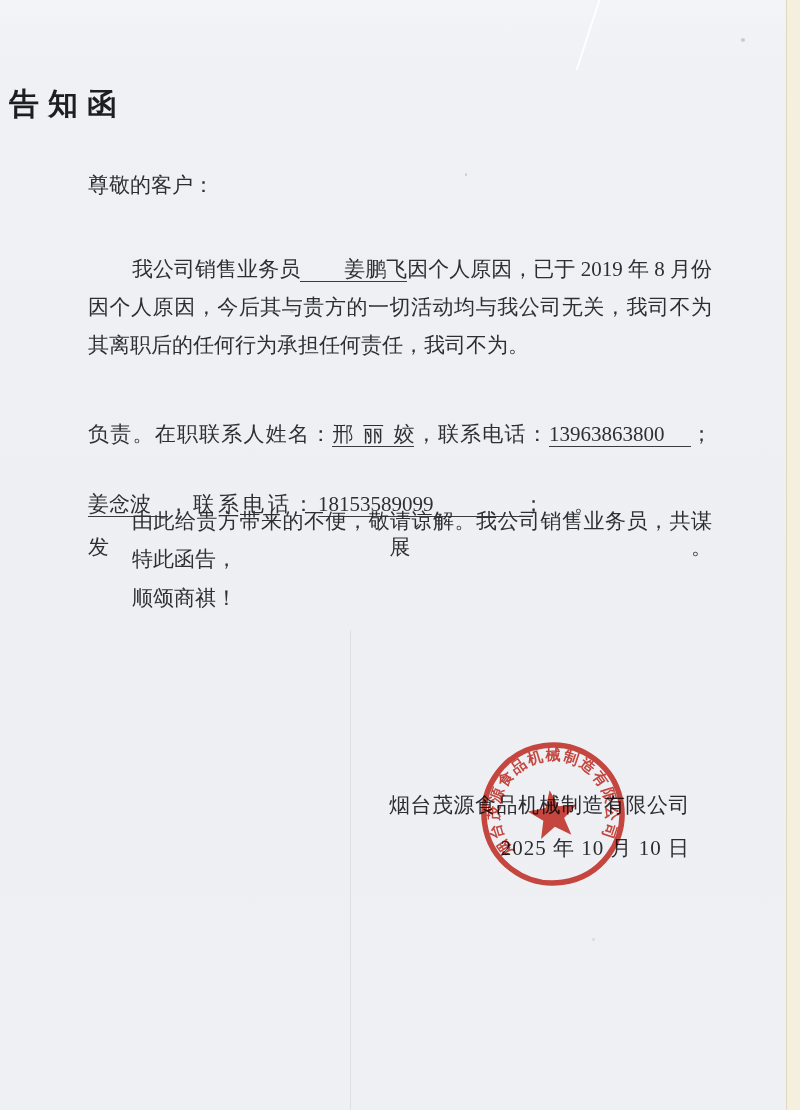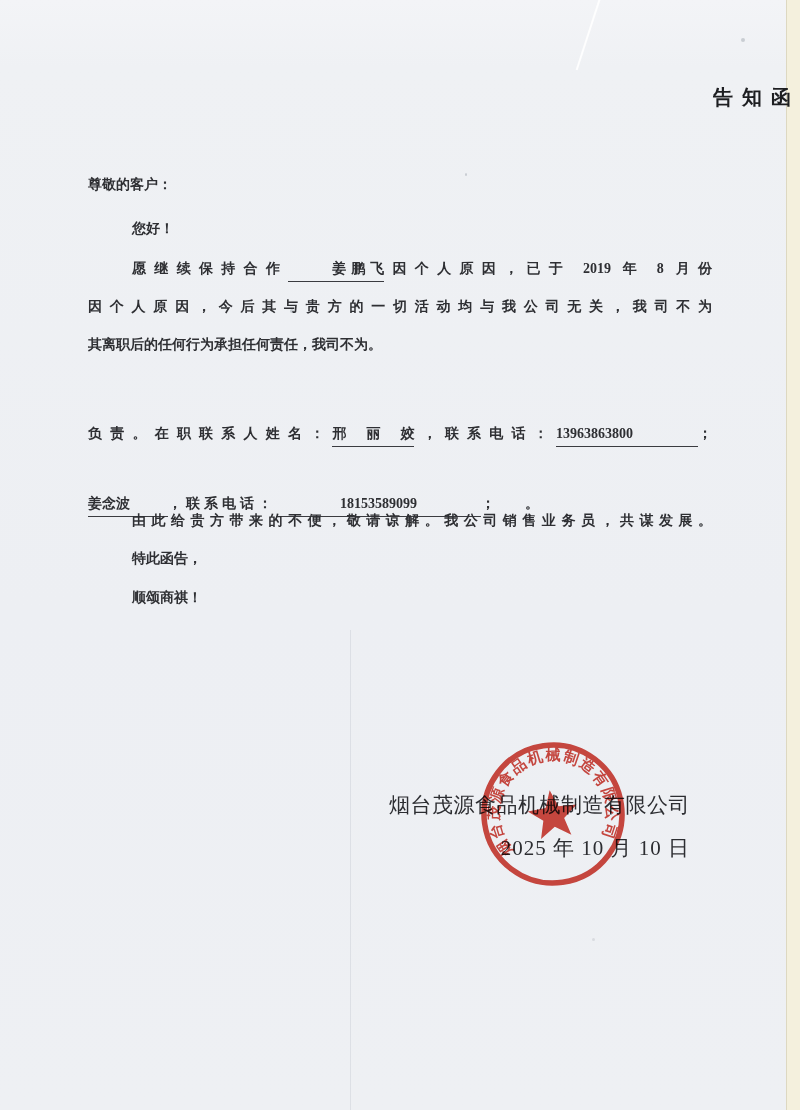--- a/index.html
+++ b/index.html
@@ -16,42 +16,42 @@
     background:rgba(190,194,204,0.35); }
   .crease-top { position:absolute; left:588px; top:-8px; width:2px; height:80px;
     background:rgba(255,255,255,0.9); transform:rotate(18deg); }
   .speck { position:absolute; border-radius:50%; background:#9aa0a8; opacity:.45; }
   .sp1 { left:741px; top:38px;  width:4px; height:4px; }
   .sp2 { left:290px; top:309px; width:4px; height:4px; }
   .sp3 { left:465px; top:173px; width:2px; height:3px; }
   .sp4 { left:592px; top:938px; width:3px; height:3px; opacity:.25; }
 
   .title { position:absolute; left:0; top:84px; width:100%; margin:0;
-    text-align:right; font-size:20px; font-weight:bold;
+    text-align:left; font-size:30px; font-weight:bold;
     letter-spacing:9px; text-indent:9px; color:#1d1e21; }
 
   .line { position:absolute; left:88px; width:624px;
-    font-size:14px; line-height:26px;font-weight:bold; }
+    font-size:21px; line-height:26px; }
   .just   { text-align:justify; text-align-last:justify; }
   .indent { text-indent:44px; }
 
   .l-salutation { top:172px; }
   .l-greeting   { top:216px; }
   .l-p1a { top:256px; }
   .l-p1b { top:294px; }
   .l-p1c { top:332px; }
   .l-p2a { top:383px; }
   .l-p2b { top:421px; }
   .l-p2c { top:459px;margin-top:32px; }
   .l-p3  { top:508px; }
   .l-close1 { top:546px; }
   .l-close2 { top:585px; }
 
   .u { display:inline-block; border-bottom:1.6px solid #3a3b40;
-    text-align:center; line-height:24px; }
+    text-align:left; line-height:24px; }
   .u-name1  { min-width:96px; }
   .u-c1name { min-width:82px; }
   .u-c1tel  { min-width:142px; }
   .u-c2name { min-width:80px; text-align:left; }
   .u-c2tel  { min-width:205px; }
   .sp-wide  { letter-spacing:4px; }
   .gap-period { display:inline-block; width:30px; }
 
   .sig { position:absolute; right:110px; font-size:21px; line-height:25px;
     white-space:nowrap; color:#2c2d31; }
@@ -73,23 +73,22 @@
   <div class="fold-v"></div>
   <div class="crease-top"></div>
   <div class="speck sp1"></div>
   <div class="speck sp2"></div>
   <div class="speck sp3"></div>
   <div class="speck sp4"></div>
 
   <h1 class="title">告知函</h1>
 
   <div class="line l-salutation">尊敬的客户：</div>
-  <div class="line l-greeting indent">您好！</div>
 
-  <div class="line l-p1a indent just"><span>愿继续保持合作</span><span class="u u-name1">姜鹏飞</span><span>因个人原因，已于 2019 年 8 月份</span></div>
+  <div class="line l-p1a indent just"><span>我公司销售业务员</span><span class="u u-name1">姜鹏飞</span><span>因个人原因，已于 2019 年 8 月份</span></div>
   <div class="line l-p1b just">因个人原因，今后其与贵方的一切活动均与我公司无关，我司不为</div>
   <div class="line l-p1c">其离职后的任何行为承担任何责任，我司不为。</div>
 
   <div class="line l-p2b just"><span>负责。在职联系人姓名：</span><span class="u u-c1name">邢丽姣</span><span>，联系电话：</span><span class="u u-c1tel">13963863800</span><span>；</span></div>
   <div class="line l-p2c"><span class="u u-c2name">姜念波</span><span class="sp-wide">，联系电话：</span><span class="u u-c2tel">18153589099</span><span>；</span><span class="gap-period"></span><span>。</span></div>
 
   <div class="line l-p3 indent just">由此给贵方带来的不便，敬请谅解。我公司销售业务员，共谋发展。</div>
   <div class="line l-close2 indent">顺颂商祺！</div>
   <div class="line l-close1 indent">特此函告，</div>
 

